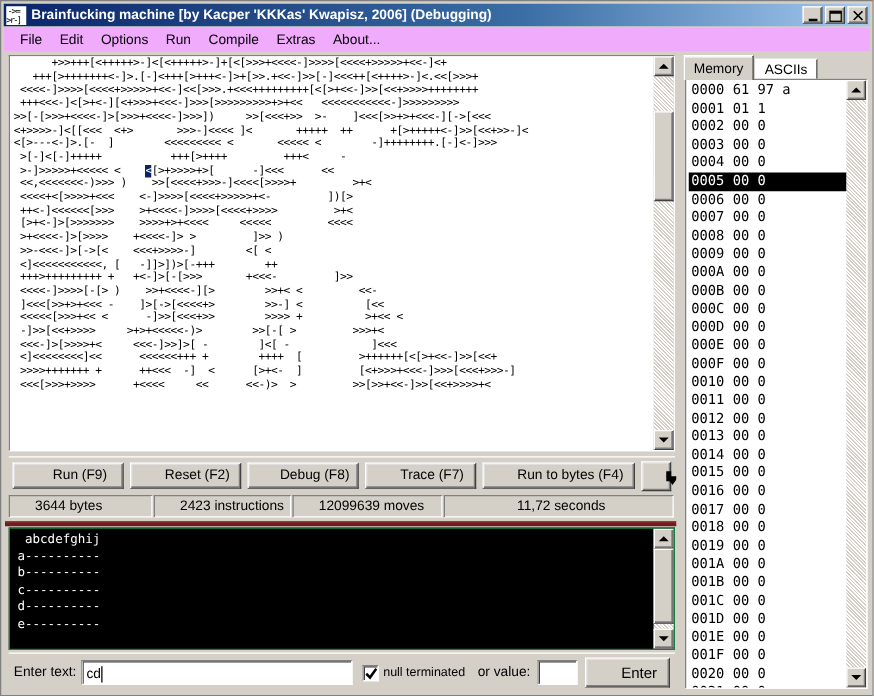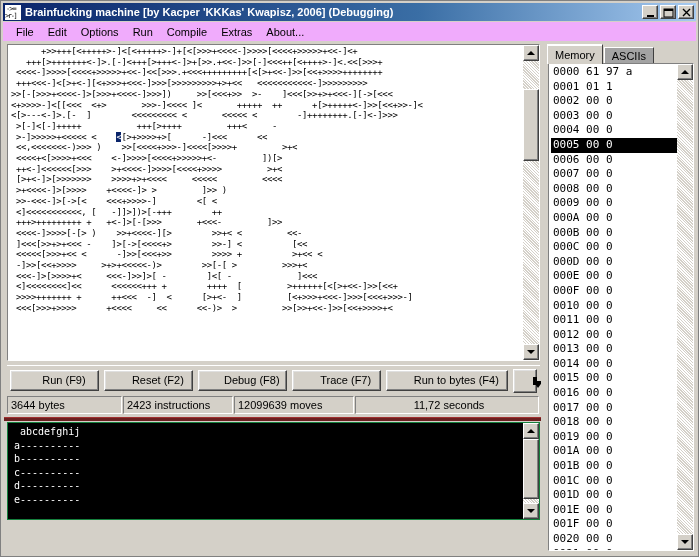--- a/index.html
+++ b/index.html
@@ -257,21 +257,21 @@
   .status-cell {
     background: #d4d0c8;
     border-top: 1px solid #808080;
     border-left: 1px solid #808080;
     border-right: 1px solid #ffffff;
     border-bottom: 1px solid #ffffff;
     font-size: 11px;
     color: #000;
     display: flex;
     align-items: center;
-    padding-left: 3px;
+    padding-left: 20px;
     box-sizing: border-box;
     margin-right: 1px;
     overflow: hidden;
     white-space: nowrap;
   }
   .status-cell.center { justify-content: center; padding-left: 4px; }
 
   
   .maroon-sep {
     position: absolute;
@@ -377,21 +377,21 @@
   }
   .tab.active {
     height: 20px;
     background: #d4d0c8;
     font-weight: normal;
     box-shadow: inset 0 1px 0 #fff;
     z-index: 2;
   }
   .tab.inactive {
     height: 17px;
-    background: #a3a3a3;
+    background: #ffffff;
   }
   .memlist-wrap {
     position: absolute;
     left: 3px; top: 21px;
     width: 146px; height: 488px;
     background: #ffffff;
     border-top: 1px solid #808080;
     border-left: 1px solid #808080;
     border-right: 1px solid #ffffff;
     border-bottom: 1px solid #ffffff;
@@ -515,20 +515,38 @@
         <div class="vs-btn vs-up">
             <span class="arrow-up"></span>
           </div>
         <div class="vs-thumb" style="top:16px;height:60px;"></div>
         <div class="vs-btn vs-dn">
             <span class="arrow-dn"></span>
           </div>
       </div>
     </div>
 
+    <div class="inputbar">
+      <span class="lbl" style="margin-right:4px;">Enter text:</span>
+      <div class="txtfield" style="width:232px;">
+        <span>cd</span>
+          <span class="caret"></span>
+      </div>
+      <div class="chk" style="margin-left:8px;">
+        <svg width="11" height="11">
+            <path d="M1 5 L4 8 L9 1" stroke="#000" stroke-width="2" fill="none"></path>
+          </svg>
+      </div>
+      <span class="lbl" style="margin-left:4px;font-size:10px;">null terminated</span>
+      <span class="lbl" style="margin-left:10px;">or value:</span>
+      <div class="txtfield" style="width:33px;margin-left:6px;">
+        <span></span>
+      </div>
+      <div class="w95btn" style="width:72px;height:24px;margin-left:6px;font-size:12px;">Enter</div>
+    </div>
   </div>
 
   <div class="splitter"></div>
 
   <div class="rightpane">
     <div class="tabstrip">
       <div class="tab active">Memory</div>
       <div class="tab inactive">ASCIIs</div>
     </div>
     <div class="memlist-wrap">

